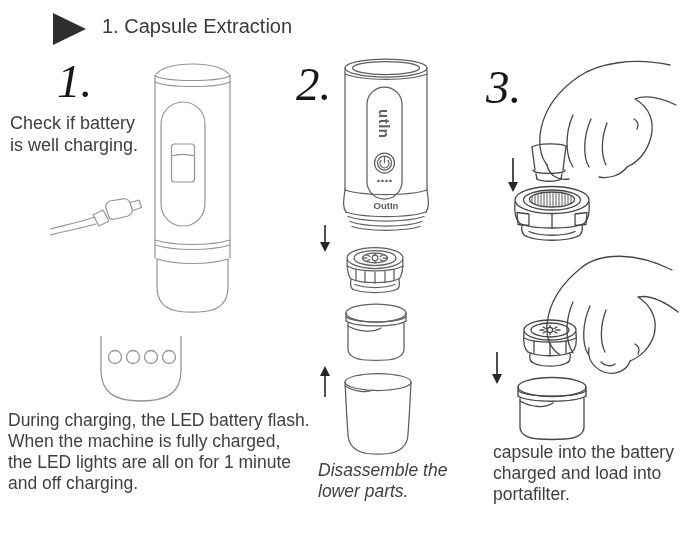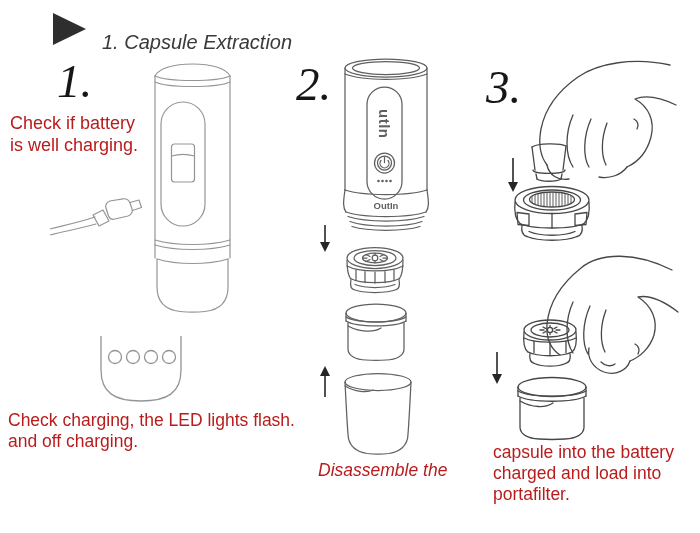--- a/index.html
+++ b/index.html
@@ -4,35 +4,35 @@
 <style>
   html,body{margin:0;padding:0;background:#fff;}
   .canvas{position:relative;width:700px;height:533px;background:#ffffff;overflow:hidden;
           font-family:"Liberation Sans", sans-serif;color:#3b3b3b;}
   .abs{position:absolute;}
   .header-title{font-size:20px;color:#3a3a3a;white-space:nowrap;}
   .tri{width:0;height:0;border-top:16px solid transparent;border-bottom:16px solid transparent;
        border-left:33px solid #2e2e2e;}
   .numeral{font-family:"Liberation Serif", serif;font-style:italic;font-size:47px;
            color:#161616;line-height:1;white-space:nowrap;}
-  .caption{font-size:17.5px;line-height:21px;color:#b91c1c;}
+  .caption{font-size:17.5px;line-height:21px;color:#404040;}
   .caption.big{font-size:18px;line-height:22px;}
   .caption div{white-space:nowrap;}
   svg{display:block;}
   .sk-light{stroke:#959595;}
   .sk-med{stroke:#5f5f5f;}
   .sk-dark{stroke:#474747;}
 </style>
 </head>
 <body>
 
 <div class="canvas">
 
   <div class="abs tri" style="left:53px;top:13px;"></div>
-  <div class="abs header-title" style="left:102px;top:31px;font-style:italic;">1. Capsule Extraction</div>
+  <div class="abs header-title" style="left:102px;top:15px;">1. Capsule Extraction</div>
 
   <div class="abs numeral" style="left:57px;top:58px;">1.</div>
   <div class="abs numeral" style="left:296px;top:61px;">2.</div>
   <div class="abs numeral" style="left:486px;top:64px;">3.</div>
 
   <div class="abs caption big" style="left:10px;top:112px;">
     <div>Check if battery</div>
     <div>is well charging.</div>
   </div>
 
@@ -67,21 +67,23 @@
     <g class="sk-light" fill="none" stroke-width="1.3" stroke-linecap="round">
       <path d="M3,0 V34 C3,57 17,65 43,65 C69,65 83,57 83,34 V0"></path>
       <circle cx="17" cy="21" r="6.5"></circle>
       <circle cx="35" cy="21" r="6.5"></circle>
       <circle cx="53" cy="21" r="6.5"></circle>
       <circle cx="71" cy="21" r="6.5"></circle>
     </g>
   </svg>
 
   <div class="abs caption" style="left:8px;top:410px;">
-    <div>Check charging, the LED lights flash.</div>
+    <div>During charging, the LED battery flash.</div>
+    <div>When the machine is fully charged,</div>
+    <div>the LED lights are all on for 1 minute</div>
     <div>and off charging.</div>
   </div>
 
   <svg class="abs" style="left:338px;top:57px;" width="96" height="176" viewBox="0 0 96 176">
     <g class="sk-med" fill="none" stroke-width="1.25" stroke-linecap="round" stroke-linejoin="round">
       <ellipse cx="48" cy="11" rx="41" ry="9"></ellipse>
       <ellipse cx="48" cy="11" rx="33.5" ry="6.5"></ellipse>
       <path d="M7,11 V133"></path>
         <path d="M89,11 V133"></path>
       <path d="M7,17 C25,24 71,24 89,17"></path>
@@ -143,20 +145,21 @@
     </g>
     <g class="sk-med" fill="none" stroke-width="1.25" stroke-linecap="round" stroke-linejoin="round">
       <ellipse cx="63" cy="160" rx="33" ry="8.5"></ellipse>
       <path d="M30,160 C31,180 32,200 33,212 C33,224 42,230 52,231.5 C59.7,232.4 66.3,232.4 74,231.5 C84,230 93,224 93,212 C94,200 95,180 96,160"></path>
       <path d="M30,164 C40,170 52,171 58,168"></path>
     </g>
   </svg>
 
   <div class="abs caption" style="left:318px;top:460px;font-style:italic;">
     <div>Disassemble the</div>
+    <div>lower parts.</div>
   </div>
 
   <svg class="abs" style="left:488px;top:56px;" width="195" height="192" viewBox="0 0 195 192">
     <defs>
       <clipPath id="mesh">
           <ellipse cx="64" cy="143.5" rx="22" ry="7.2"></ellipse>
         </clipPath>
     </defs>
     <g class="sk-dark" fill="none" stroke-width="1.3" stroke-linecap="round" stroke-linejoin="round">
       <g>

